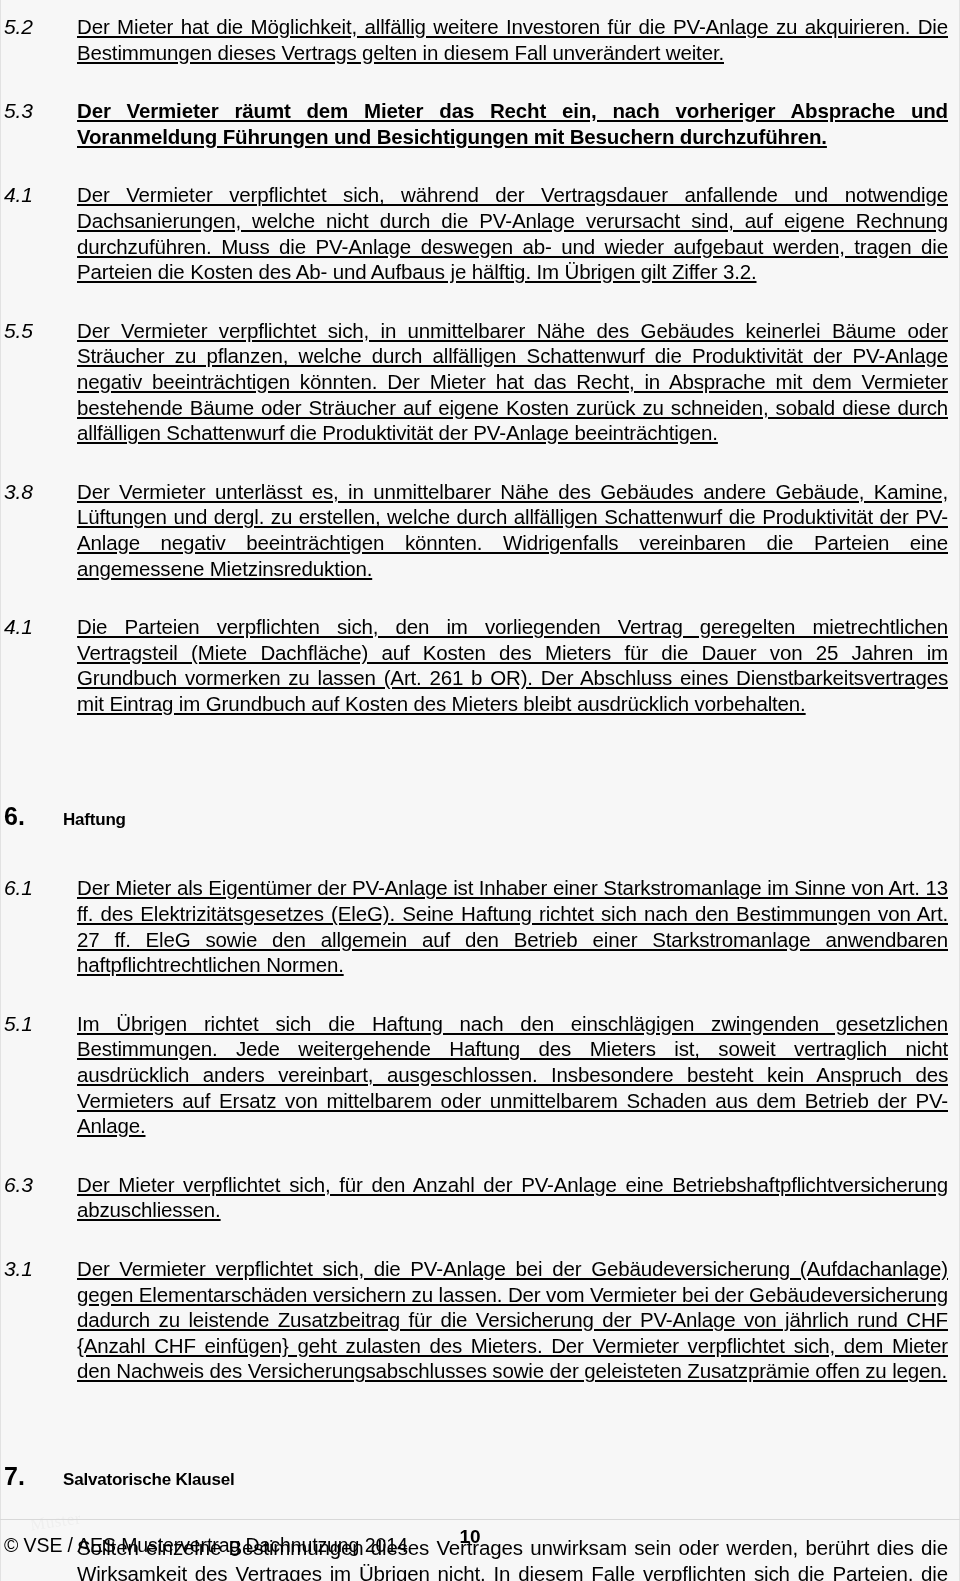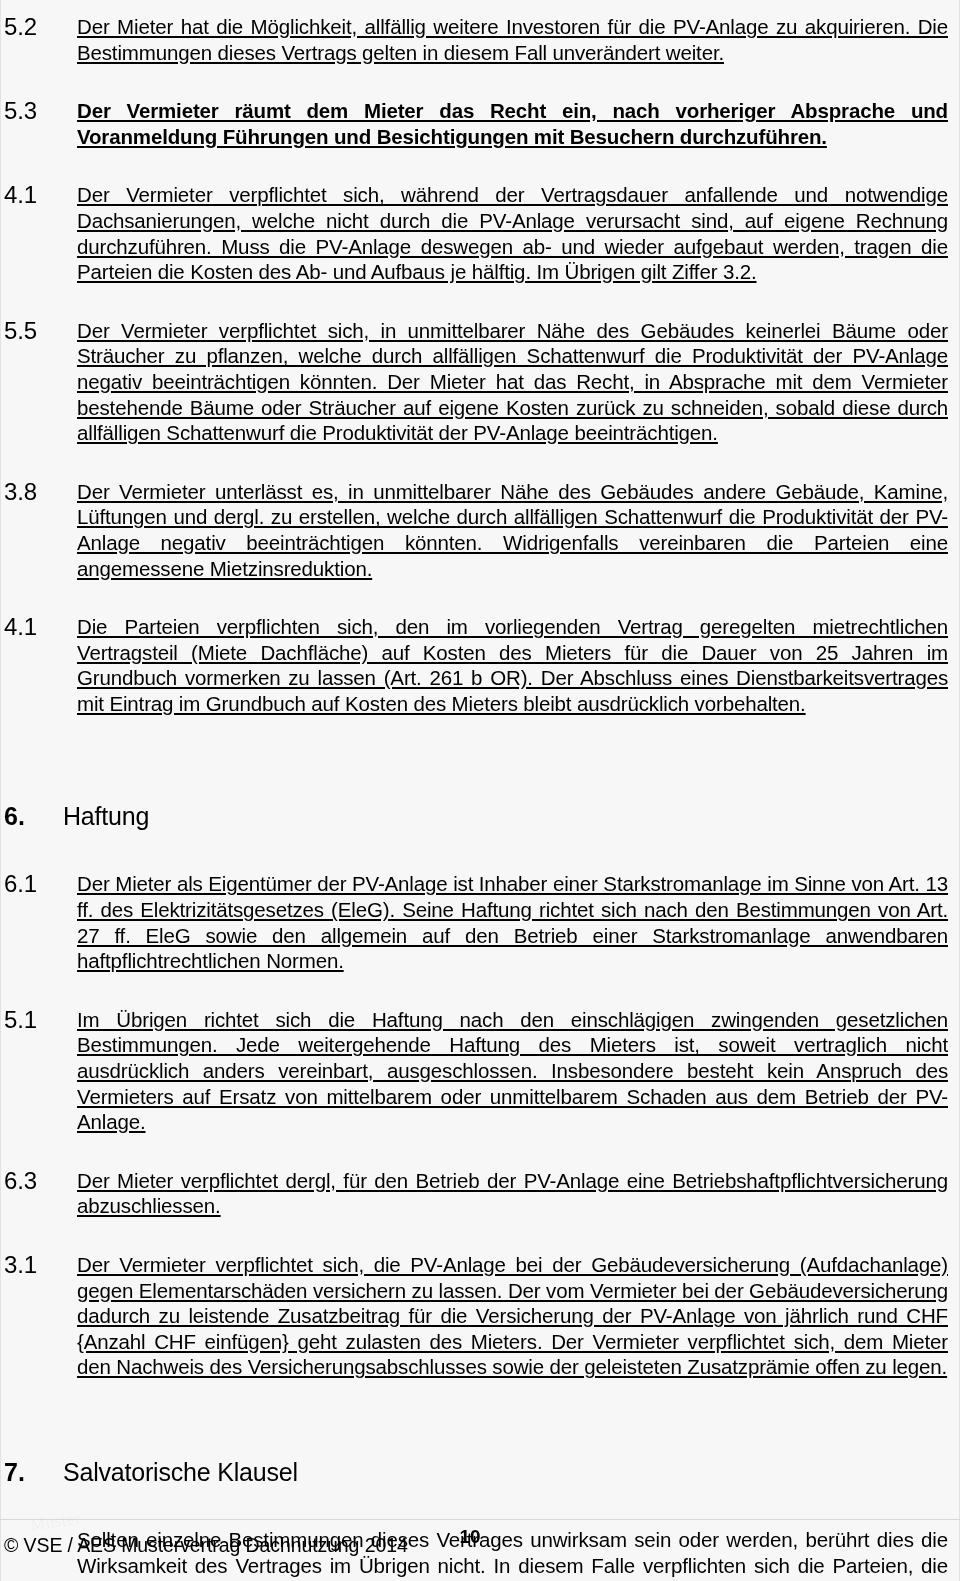--- a/index.html
+++ b/index.html
@@ -25,24 +25,25 @@
   }
   
   .clause {
     display: flex;
     align-items: flex-start;
     padding: 0 12px 0 4px;
     margin-bottom: 19px;
   }
   .clause-num {
     flex: 0 0 73px;
-    font-size: 24px;
+    font-size: 21px;
     line-height: 25.6px;
     letter-spacing: -0.1px;
     white-space: nowrap;
+    font-style: italic;
   }
   .clause-body {
     flex: 1 1 auto;
     font-size: 20.5px;
     line-height: 25.6px;
     text-align: justify;
     text-justify: inter-word;
     hyphens: manual;
     letter-spacing: -0.15px;
     word-spacing: 0px;
@@ -57,22 +58,22 @@
     align-items: baseline;
     padding: 0 12px 0 4px;
   }
   .heading-num {
     flex: 0 0 59px;
     font-size: 25px;
     font-weight: bold;
     line-height: 30px;
   }
   .heading-title {
-    font-size: 25px;
-    font-weight: normal;
+    font-size: 17px;
+    font-weight: bold;
     line-height: 30px;
     letter-spacing: -0.2px;
   }
   
   .plain-para {
     display: flex;
     padding: 0 12px 0 4px;
   }
   .plain-para .gutter {
     flex: 0 0 73px;
@@ -225,21 +226,21 @@
 
     <div class="clause">
       <div class="clause-num">5.1</div>
       <div class="clause-body">Im Übrigen richtet sich die Haftung nach den einschlägigen zwingenden gesetzlichen Bestimmungen. Jede weitergehende Haftung des Mieters ist, soweit vertraglich nicht ausdrücklich anders vereinbart, ausgeschlossen. Insbesondere besteht kein Anspruch des Vermieters auf Ersatz von mittelbarem oder unmittelbarem Schaden aus dem Betrieb der PV-Anlage.</div>
     </div>
 
     <div class="sp-sm"></div>
 
     <div class="clause">
       <div class="clause-num">6.3</div>
-      <div class="clause-body">Der Mieter verpflichtet dergl, für den Betrieb der PV-Anlage eine Betriebshaftpflichtversicherung abzuschliessen.</div>
+      <div class="clause-body">Der Mieter verpflichtet sich, für den Anzahl der PV-Anlage eine Betriebshaftpflichtversicherung abzuschliessen.</div>
     </div>
 
     <div class="sp-sm"></div>
 
     <div class="clause">
       <div class="clause-num">3.1</div>
       <div class="clause-body">Der Vermieter verpflichtet sich, die PV-Anlage bei der Gebäudeversicherung (Aufdachanlage) gegen Elementarschäden versichern zu lassen. Der vom Vermieter bei der Gebäudeversicherung dadurch zu leistende Zusatzbeitrag für die Versicherung der PV-Anlage von jährlich rund CHF {Anzahl CHF einfügen} geht zulasten des Mieters. Der Vermieter verpflichtet sich, dem Mieter den Nachweis des Versicherungsabschlusses sowie der geleisteten Zusatzprämie offen zu legen.</div>
     </div>
 
     <div class="sp-lg"></div>

